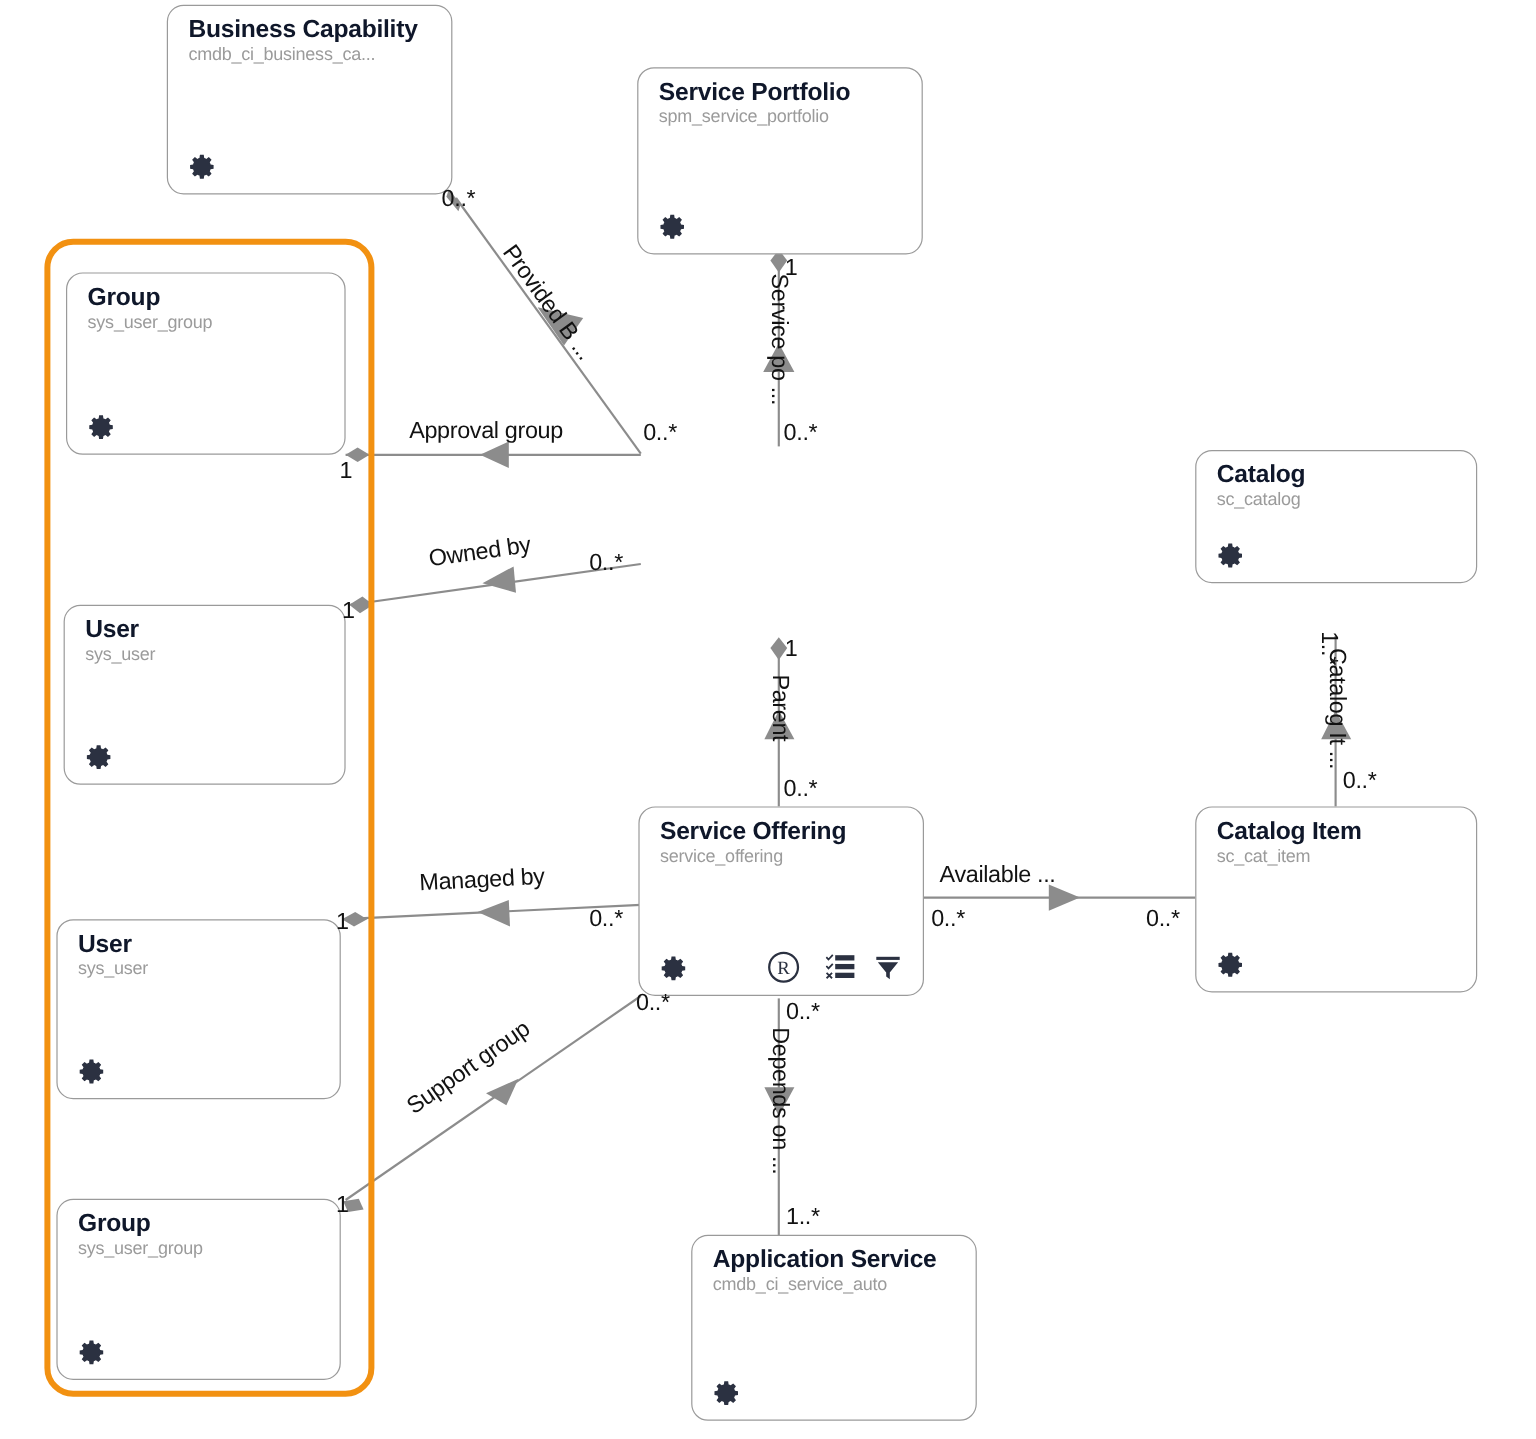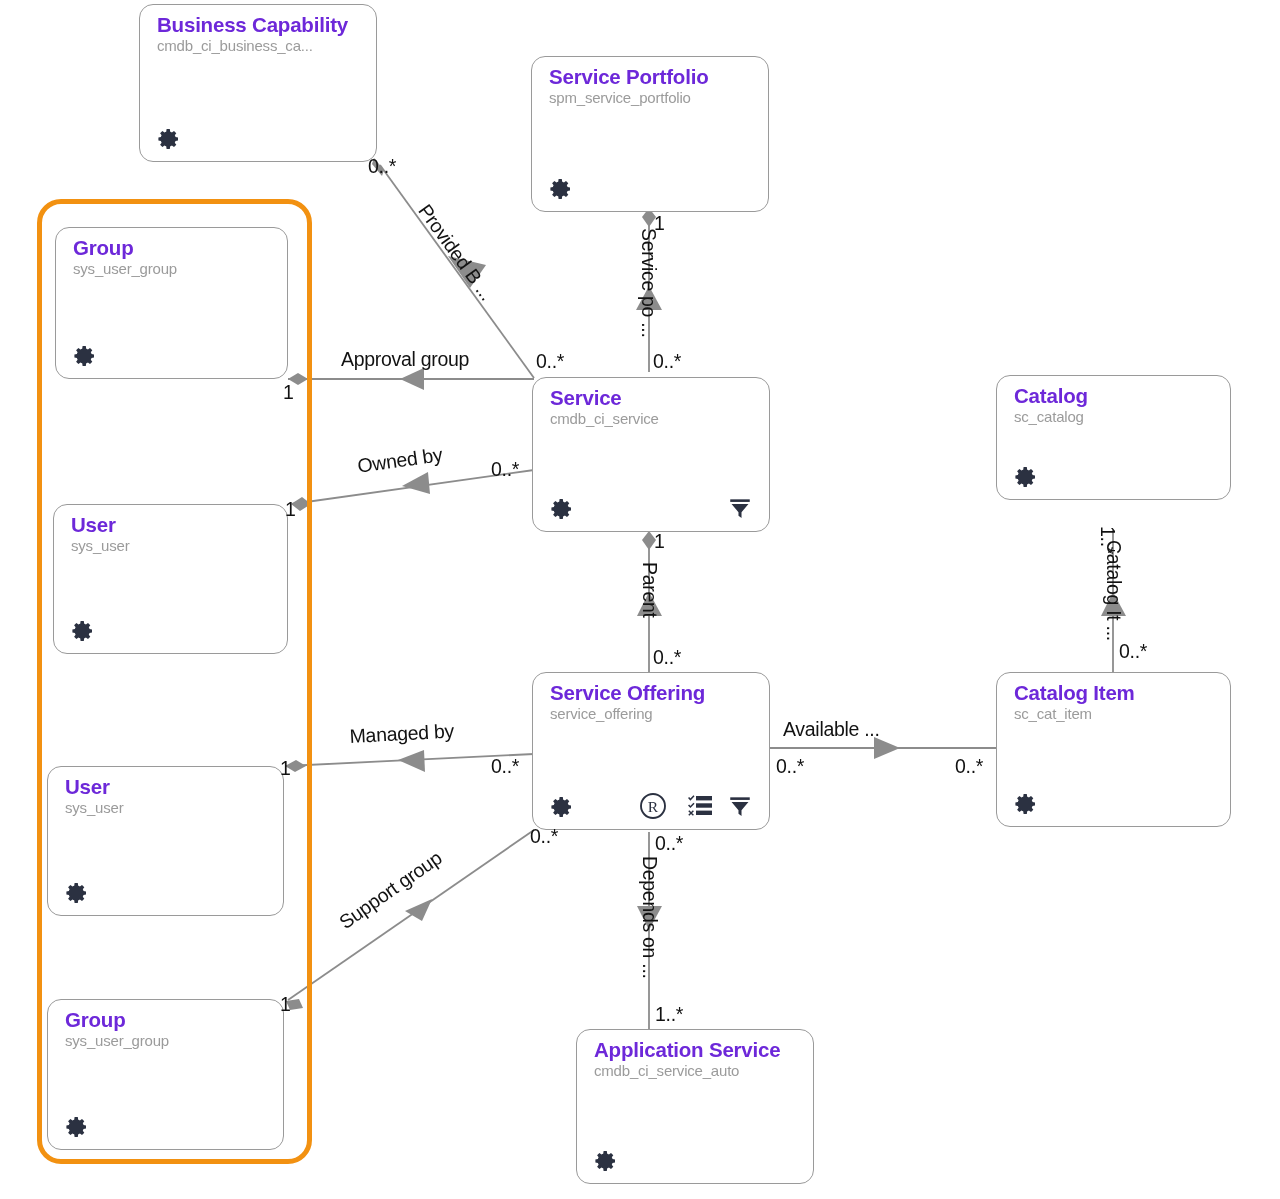--- a/index.html
+++ b/index.html
@@ -3,21 +3,21 @@
 <meta charset="utf-8">
 <style>
   html,body{margin:0;padding:0;background:#ffffff;}
   body{width:1280px;height:1199px;font-family:"Liberation Sans",sans-serif;overflow:hidden;}
   #stage{position:relative;width:1280px;height:1199px;}
   #edges{position:absolute;inset:0;width:1280px;height:1199px;}
 
   .node{position:absolute;box-sizing:border-box;background:#fff;
         border:1.6px solid #9a9a9a;border-radius:14px;}
   .node .title{position:absolute;left:17px;top:8px;font-size:20.5px;font-weight:bold;
-        color:#6d28d9;letter-spacing:-.2px;white-space:nowrap;}
+        color:#0f172a;letter-spacing:-.2px;white-space:nowrap;}
   .node .sub{position:absolute;left:17px;top:32px;font-size:15px;color:#9b9b9b;
         letter-spacing:-.2px;white-space:nowrap;}
   .icons{position:absolute;left:17px;bottom:10px;display:flex;align-items:center;}
   .ic{display:inline-flex;align-items:center;justify-content:center;color:#2b3141;}
 
   .group-box{position:absolute;box-sizing:border-box;border:5px solid #F29111;border-radius:24px;background:transparent;}
 
   .elabel{position:absolute;font-size:19.5px;color:#121212;white-space:nowrap;
           transform-origin:0 0;letter-spacing:-.3px;}
   .mult{position:absolute;font-size:19.5px;color:#121212;white-space:nowrap;letter-spacing:-.3px;}
@@ -168,40 +168,22 @@
     <div class="icons">
       <span class="ic">
           <svg width="24" height="24" viewBox="0 0 24 24">
             <path fill="#2b3141" d="M12 8.3a3.7 3.7 0 100 7.4 3.7 3.7 0 000-7.4zm0 5.6a1.9 1.9 0 110-3.8 1.9 1.9 0 010 3.8z"></path>
             <path fill="#2b3141" d="M21 13.6v-3.2l-2.5-.4a7 7 0 00-.7-1.7l1.5-2.1-2.3-2.3-2.1 1.5a7 7 0 00-1.7-.7L12.8 2H9.6l-.4 2.7a7 7 0 00-1.7.7L5.4 3.9 3.1 6.2l1.5 2.1a7 7 0 00-.7 1.7L1.4 10.4v3.2l2.5.4a7 7 0 00.7 1.7l-1.5 2.1 2.3 2.3 2.1-1.5a7 7 0 001.7.7l.4 2.6h3.2l.4-2.6a7 7 0 001.7-.7l2.1 1.5 2.3-2.3-1.5-2.1a7 7 0 00.7-1.7l2.5-.4z"></path>
           </svg>
         </span>
     </div>
   </div>
 
-  <div class="node" style="left:532px;top:377px;width:238px;height:155px;">
-    <div class="title">Service</div>
-    <div class="sub">cmdb_ci_service</div>
-    <div class="icons">
-      <span class="ic">
-          <svg width="24" height="24" viewBox="0 0 24 24">
-            <path fill="#2b3141" d="M12 8.3a3.7 3.7 0 100 7.4 3.7 3.7 0 000-7.4zm0 5.6a1.9 1.9 0 110-3.8 1.9 1.9 0 010 3.8z"></path>
-            <path fill="#2b3141" d="M21 13.6v-3.2l-2.5-.4a7 7 0 00-.7-1.7l1.5-2.1-2.3-2.3-2.1 1.5a7 7 0 00-1.7-.7L12.8 2H9.6l-.4 2.7a7 7 0 00-1.7.7L5.4 3.9 3.1 6.2l1.5 2.1a7 7 0 00-.7 1.7L1.4 10.4v3.2l2.5.4a7 7 0 00.7 1.7l-1.5 2.1 2.3 2.3 2.1-1.5a7 7 0 001.7.7l.4 2.6h3.2l.4-2.6a7 7 0 001.7-.7l2.1 1.5 2.3-2.3-1.5-2.1a7 7 0 00.7-1.7l2.5-.4z"></path>
-          </svg>
-        </span>
-    </div>
-    <span class="ic" style="position:absolute;right:16px;bottom:10px;">
-      <svg width="26" height="26" viewBox="0 0 24 24">
-          <rect x="3" y="4" width="18" height="2.4" fill="#2b3141"></rect>
-          <path d="M4.2 8.2 h15.6 L13.4 16 v5.2 l-2.8 -2.1 V16 z" fill="#2b3141"></path>
-        </svg>
-    </span>
-  </div>
-
-  <div class="node" style="left:996px;top:375px;width:235px;height:125px;">
+
+  <div class="node" style="left:996px;top:375px;width:235px;height:111px;">
     <div class="title">Catalog</div>
     <div class="sub">sc_catalog</div>
     <div class="icons">
       <span class="ic">
           <svg width="24" height="24" viewBox="0 0 24 24">
             <path fill="#2b3141" d="M12 8.3a3.7 3.7 0 100 7.4 3.7 3.7 0 000-7.4zm0 5.6a1.9 1.9 0 110-3.8 1.9 1.9 0 010 3.8z"></path>
             <path fill="#2b3141" d="M21 13.6v-3.2l-2.5-.4a7 7 0 00-.7-1.7l1.5-2.1-2.3-2.3-2.1 1.5a7 7 0 00-1.7-.7L12.8 2H9.6l-.4 2.7a7 7 0 00-1.7.7L5.4 3.9 3.1 6.2l1.5 2.1a7 7 0 00-.7 1.7L1.4 10.4v3.2l2.5.4a7 7 0 00.7 1.7l-1.5 2.1 2.3 2.3 2.1-1.5a7 7 0 001.7.7l.4 2.6h3.2l.4-2.6a7 7 0 001.7-.7l2.1 1.5 2.3-2.3-1.5-2.1a7 7 0 00.7-1.7l2.5-.4z"></path>
           </svg>
         </span>
     </div>

